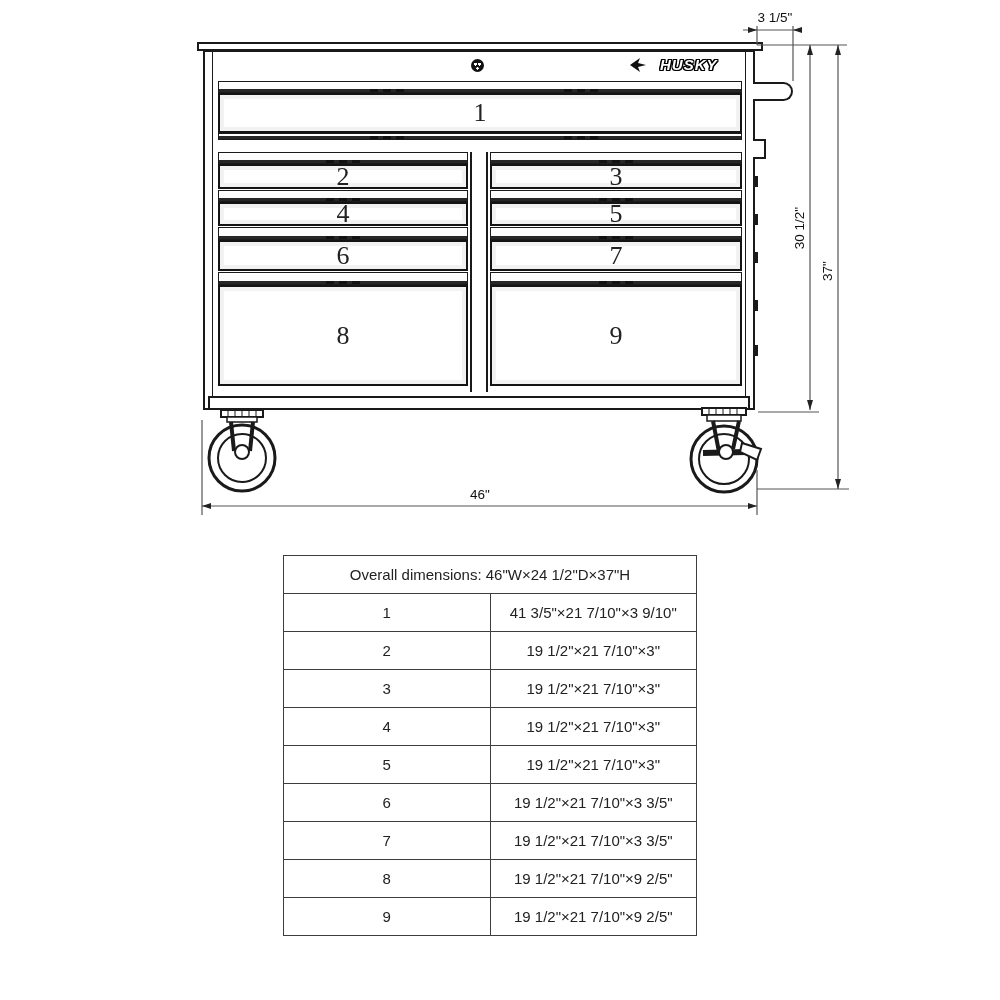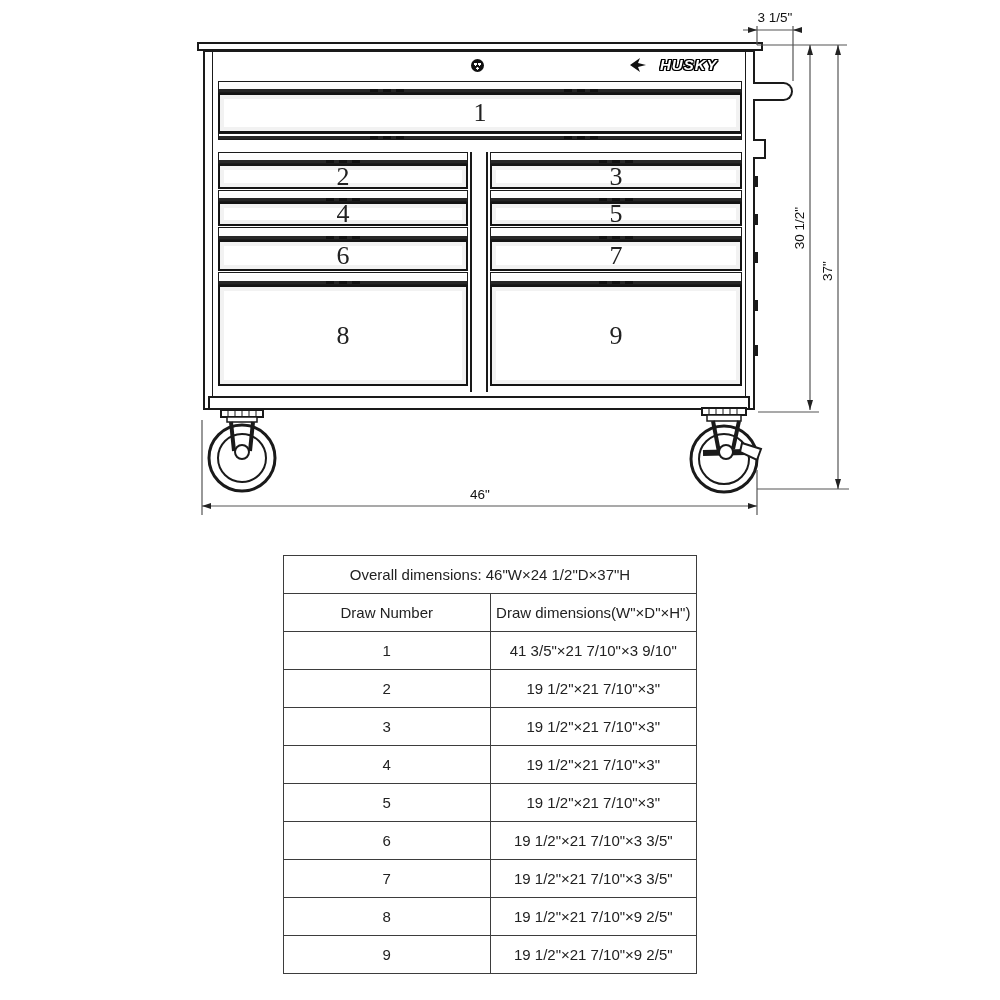--- a/index.html
+++ b/index.html
@@ -219,24 +219,20 @@
   <div class="dimlabel vlabel" id="dim-body-height">30 1/2"</div>
   <div class="dimlabel vlabel" id="dim-overall-height">37"</div>
   <div class="dimlabel" id="dim-width">46"</div>
 
   <table class="spec">
     <tbody>
       <tr>
         <td colspan="2">Overall dimensions: 46"W×24 1/2"D×37"H</td>
       </tr>
       <tr>
-        <td class="colnum">Draw Number</td>
-        <td>Draw dimensions(W"×D"×H")</td>
-      </tr>
-      <tr>
           <td class="colnum">1</td>
           <td>41 3/5"×21 7/10"×3 9/10"</td>
         </tr>
       <tr>
           <td class="colnum">2</td>
           <td>19 1/2"×21 7/10"×3"</td>
         </tr>
       <tr>
           <td class="colnum">3</td>
           <td>19 1/2"×21 7/10"×3"</td>

